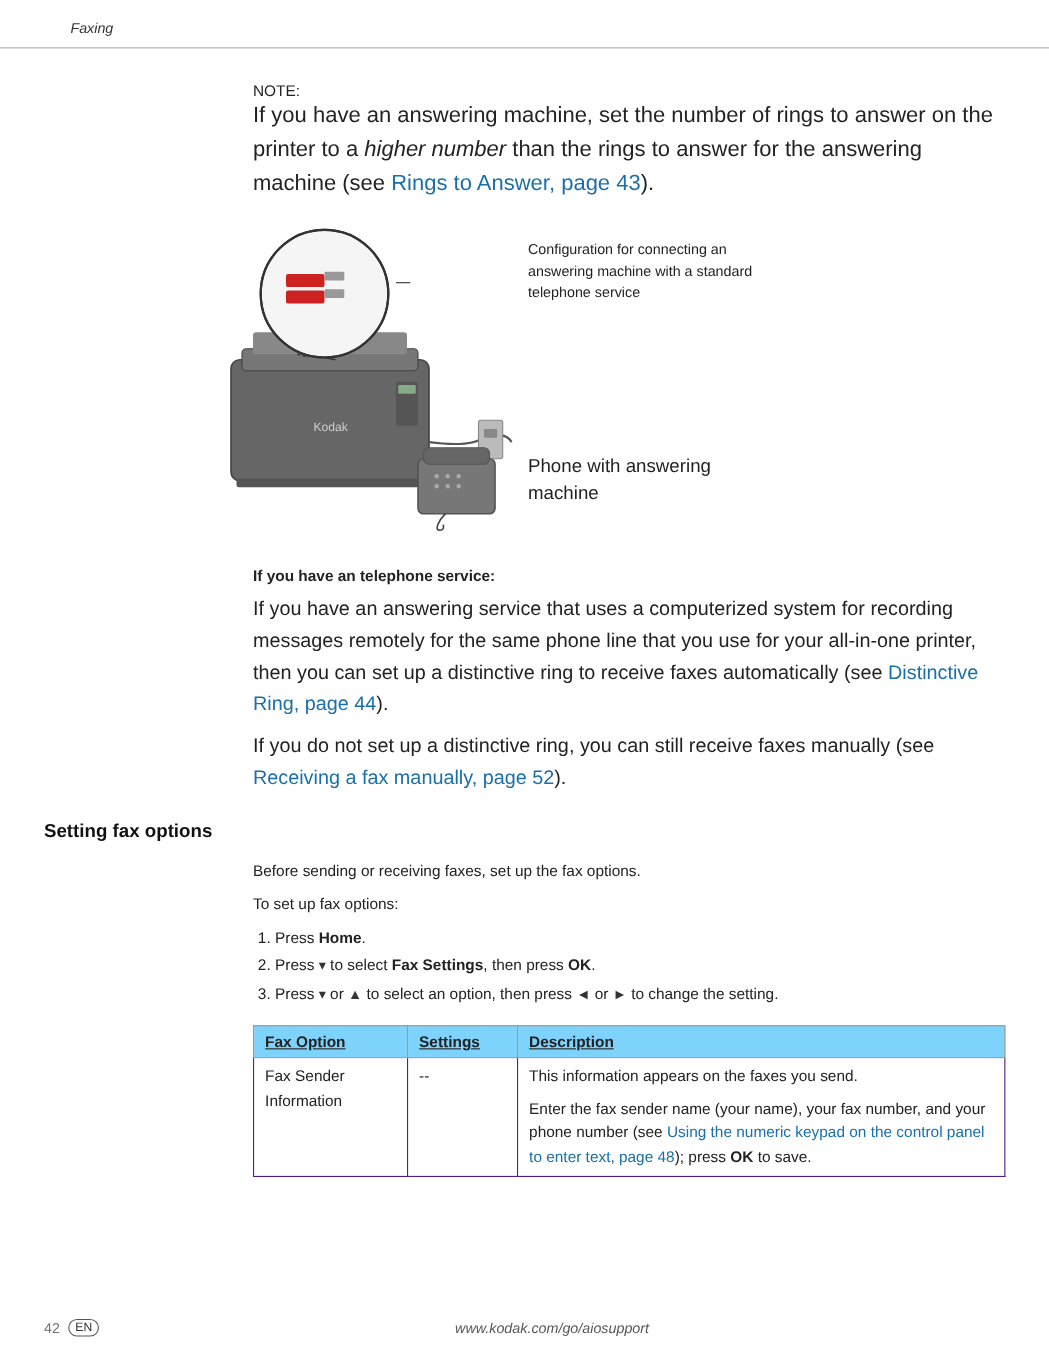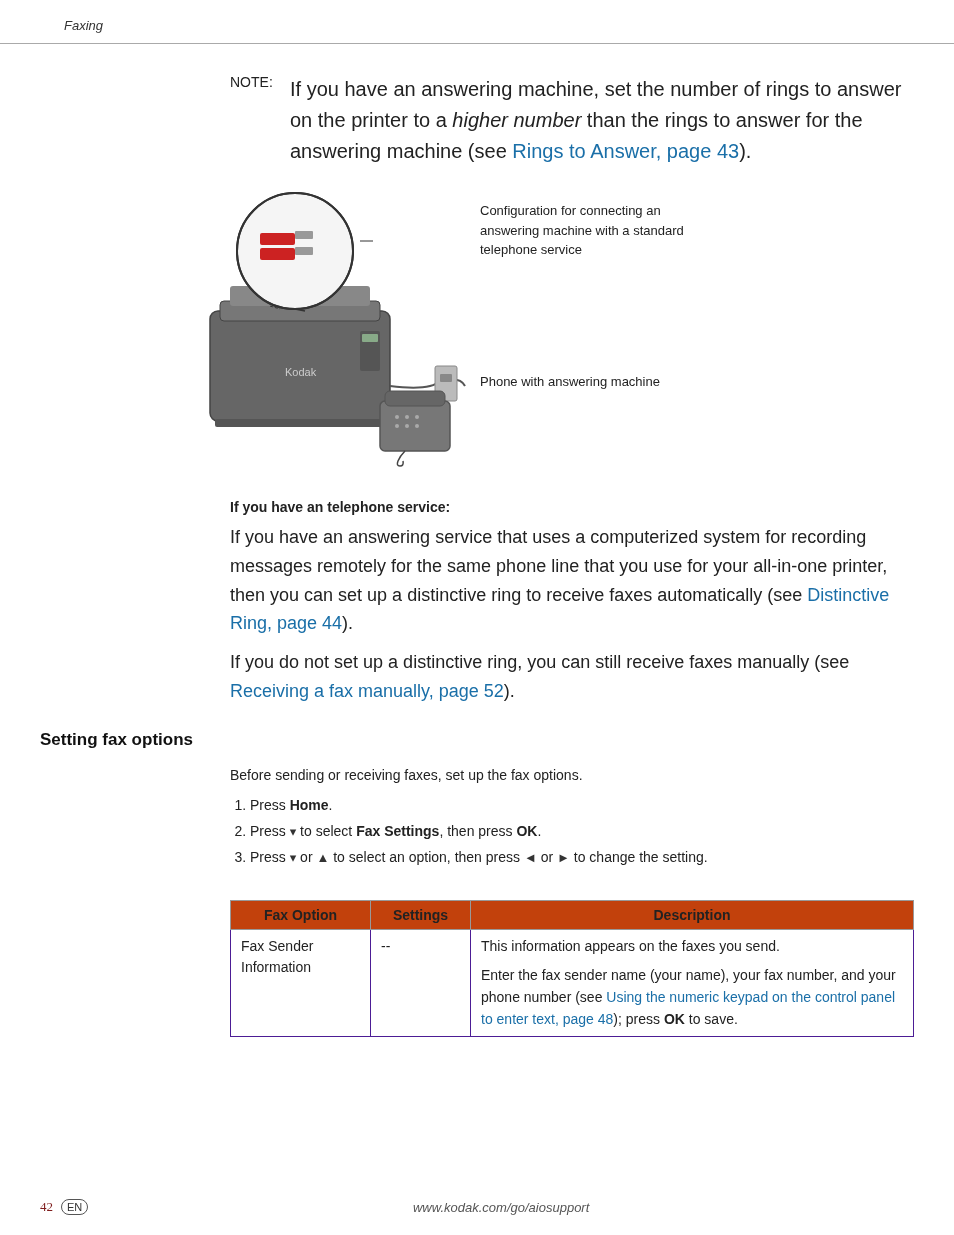--- a/index.html
+++ b/index.html
@@ -38,20 +38,21 @@
     
     .main-content {
       padding: 20px 40px 30px 230px;
     }
 
     
     .note-block {
       display: flex;
       margin-bottom: 24px;
       margin-top: 10px;
+      flex-direction: column;
     }
     .note-label {
       font-weight: normal;
       min-width: 60px;
       font-size: 14px;
     }
     .note-text {
       font-size: 20px;
       line-height: 1.55;
     }
@@ -86,24 +87,24 @@
       gap: 52px;
       padding-top: 10px;
       padding-left: 10px;
     }
     .diagram-label-top {
       font-size: 13px;
       line-height: 1.5;
       max-width: 220px;
     }
     .diagram-label-bottom {
-      font-size: 13px;
+      font-size: 17px;
       line-height: 1.5;
       max-width: 200px;
-      margin-top: 60px;
+      margin-top: 83px;
     }
 
     
     .answering-service {
       margin-bottom: 24px;
     }
     .answering-service-title {
       font-weight: bold;
       font-size: 14px;
       margin-bottom: 8px;
@@ -126,21 +127,21 @@
     
     .body-text {
       font-size: 14px;
       line-height: 1.6;
       margin-bottom: 8px;
     }
 
     
     .steps-list {
       margin-left: 20px;
-      margin-bottom: 30px;
+      margin-bottom: 16px;
     }
     .steps-list li {
       font-size: 14px;
       line-height: 1.7;
       margin-bottom: 2px;
     }
 
     
     .arrow-down {
       display: inline-block;
@@ -154,25 +155,26 @@
     }
 
     
     .fax-table {
       width: 100%;
       border-collapse: collapse;
       margin-top: 8px;
       font-size: 14px;
     }
     .fax-table th {
-      background: #c2410c;
+      background: #7dd3fc;
       border: 1px solid #999;
       padding: 6px 10px;
-      text-align: center;
+      text-align: left;
       font-weight: bold;
+      text-decoration: underline;
     }
     .fax-table td {
       border: 1px solid #4c1d95;
       padding: 6px 10px;
       vertical-align: top;
       line-height: 1.55;
     }
     .fax-table td.fax-option {
       width: 140px;
     }
@@ -189,23 +191,22 @@
       bottom: 20px;
       left: 0;
       right: 0;
       display: flex;
       align-items: center;
       padding: 0 40px;
       font-size: 13px;
     }
     .footer-page-num {
       font-size: 13px;
-      color: #7f1d1d;
+      color: #737373;
       margin-right: 8px;
-      font-family: Liberation Serif, serif;
     }
     .footer-en-badge {
       border: 1px solid #555;
       border-radius: 10px;
       padding: 1px 5px;
       font-size: 11px;
       color: #333;
     }
     .footer-url {
       flex: 1;
@@ -298,20 +299,21 @@
         If you have an answering service that uses a computerized system for recording messages remotely for the same phone line that you use for your all-in-one printer, then you can set up a distinctive ring to receive faxes automatically (see <a class="note-link" href="#">Distinctive Ring, page 44</a>).
       </p>
       <p>
         If you do not set up a distinctive ring, you can still receive faxes manually (see <a class="note-link" href="#">Receiving a fax manually, page 52</a>).
       </p>
     </div>
 
     <h2 class="section-heading">Setting fax options</h2>
 
     <p class="body-text">Before sending or receiving faxes, set up the fax options.</p>
+    <p class="body-text">To set up fax options:</p>
 
     <ol class="steps-list">
       <li>
         Press <strong>Home</strong>.
       </li>
       <li>
         Press <span class="arrow-down">▾</span> to select <strong>Fax Settings</strong>, then press <strong>OK</strong>.
       </li>
       <li>
         Press <span class="arrow-down">▾</span> or <span class="arrow-down">▲</span> to select an option, then press <span class="arrow-left">◄</span> or <span class="arrow-right"> ►</span> to change the setting.

